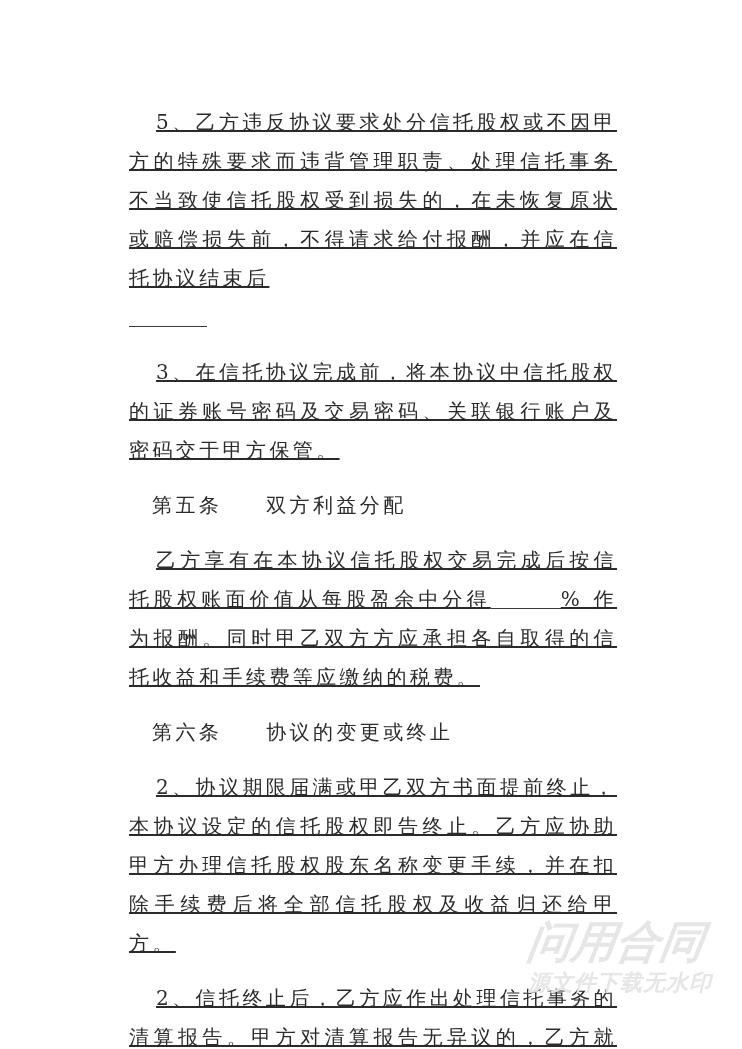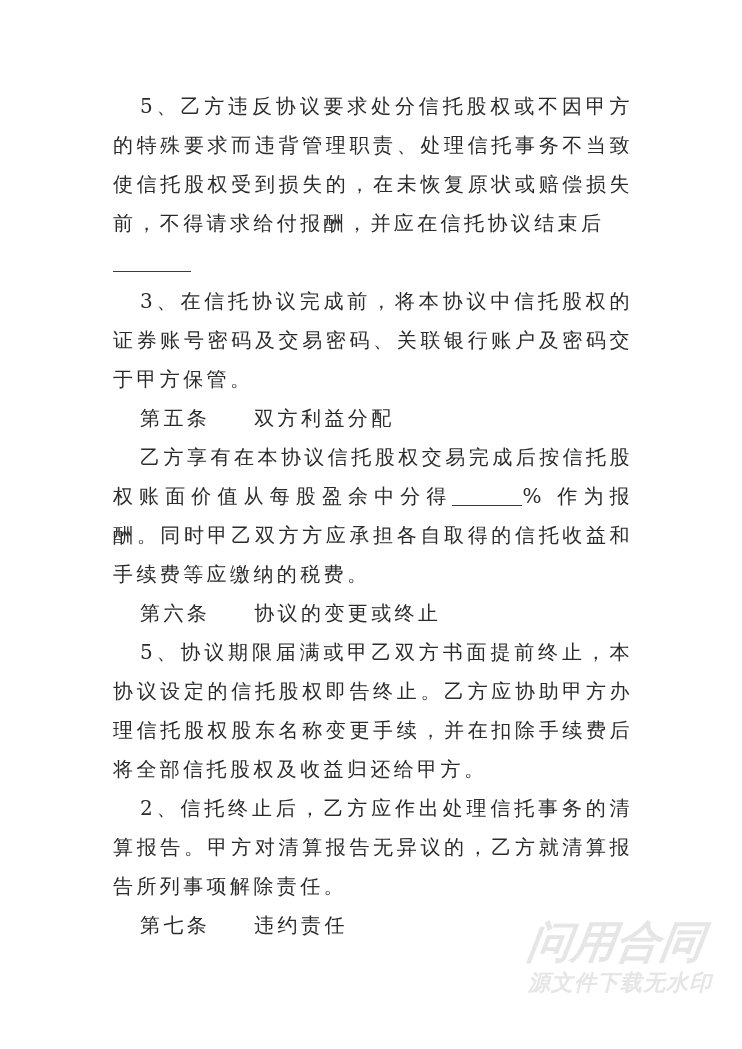--- a/index.html
+++ b/index.html
@@ -3,23 +3,23 @@
 <meta charset="utf-8">
 <style>
   html, body { margin: 0; padding: 0; background: #ffffff; }
   body { width: 742px; height: 1049px; position: relative; overflow: hidden; }
   .page {
     position: absolute; left: 113px; top: 87px; width: 520px;
     font-family: "DejaVu Serif", "Liberation Serif", serif;
     font-size: 20px; line-height: 39px; color: #2b2b2b;
     letter-spacing: 3.4px;
   }
-  .para { margin: 0; text-align: justify; text-align-last: left; }
+  .para { margin: 16px; text-align: justify; text-align-last: left; text-decoration: underline; }
   .indent { text-indent: 27px; }
-  .heading { margin: 0; padding-left: 27px; }
+  .heading { margin: 12px; padding-left: 27px; }
   .heading .gap { display: inline-block; width: 44px; }
   .blank { display: inline-block; border-bottom: 1.5px solid #3a3a3a; height: 20px; vertical-align: -3px; }
   .blank.w7 { width: 78px; }
   .blank.w6 { width: 70px; }
   .watermark {
     position: absolute; left: 528px; top: 918px; width: 200px;
     font-family: "DejaVu Sans", "Liberation Sans", sans-serif;
     color: #e6e6e6; font-weight: bold; font-style: italic; user-select: none;
   }
   .wm-main { font-size: 44px; line-height: 48px; letter-spacing: 0px; transform: skewX(-8deg); white-space: nowrap; }
@@ -32,21 +32,21 @@
   <p class="para indent"><span>5、乙方违反协议要求处分信托股权或不因甲方的特殊要求而违背管理职责、处理信托事务不当致使信托股权受到损失的，在未恢复原状或赔偿损失前，不得请求给付报酬，并应在信托协议结束后</span><br><span class="blank w7"></span></p>
 
   <p class="para indent">3、在信托协议完成前，将本协议中信托股权的证券账号密码及交易密码、关联银行账户及密码交于甲方保管。</p>
 
   <p class="heading"><span>第五条</span><span class="gap"></span><span>双方利益分配</span></p>
 
   <p class="para indent"><span>乙方享有在本协议信托股权交易完成后按信托股权账面价值从每股盈余中分得</span><span class="blank w6"></span><span>% 作为报酬。同时甲乙双方方应承担各自取得的信托收益和手续费等应缴纳的税费。</span></p>
 
   <p class="heading"><span>第六条</span><span class="gap"></span><span>协议的变更或终止</span></p>
 
-  <p class="para indent">5、协议期限届满或甲乙双方书面提前终止，本协议设定的信托股权即告终止。乙方应协助甲方办理信托股权股东名称变更手续，并在扣除手续费后将全部信托股权及收益归还给甲方。</p>
+  <p class="para indent">2、协议期限届满或甲乙双方书面提前终止，本协议设定的信托股权即告终止。乙方应协助甲方办理信托股权股东名称变更手续，并在扣除手续费后将全部信托股权及收益归还给甲方。</p>
   <p class="para indent">2、信托终止后，乙方应作出处理信托事务的清算报告。甲方对清算报告无异议的，乙方就清算报告所列事项解除责任。</p>
 
   <p class="heading"><span>第七条</span><span class="gap"></span><span>违约责任</span></p>
 
 </div>
 
 <div class="watermark">
   <div class="wm-main">问用合同</div>
   <div class="wm-sub">源文件下载无水印</div>
 </div>

